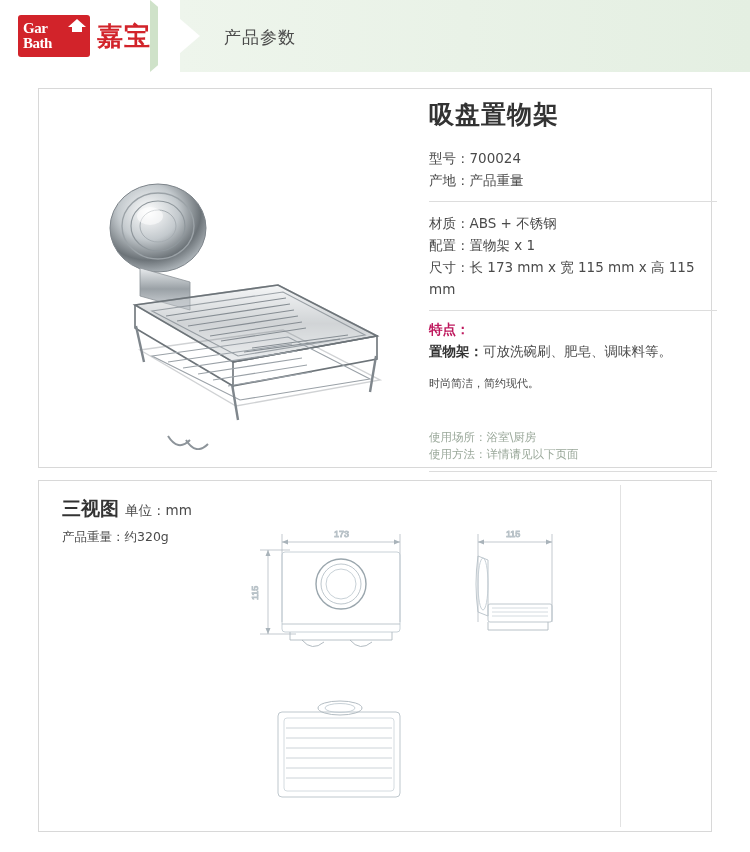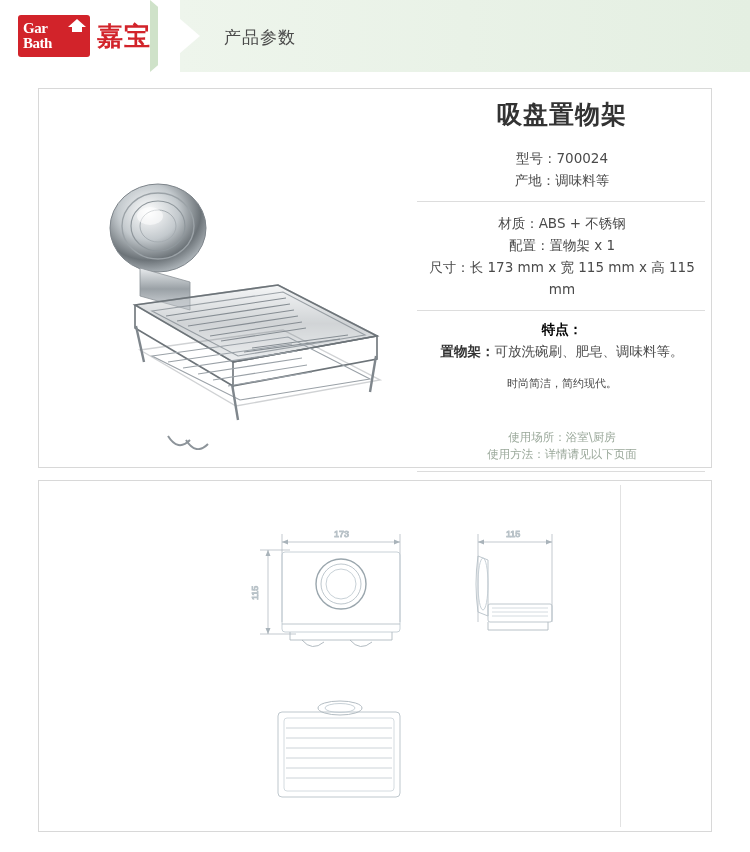--- a/index.html
+++ b/index.html
@@ -132,24 +132,23 @@
   }
   .product-image {
     position: absolute;
     left: 40px;
     top: 100px;
     width: 350px;
     height: 350px;
   }
   .info-text {
     position: absolute;
-    left: 417px;
+    left: 429px;
     top: 98px;
     width: 290px;
-    text-align: center;
   }
   .prod-title {
     font-size: 25px;
     font-weight: bold;
     color: #333;
     font-family: "DejaVu Sans", sans-serif;
     letter-spacing: 1px;
     margin-bottom: 16px;
   }
   .spec-line {
@@ -160,21 +159,21 @@
   }
   .spec-label { color: #4a4a4a; }
   .divider {
     border-top: 1px solid #dddddd;
     margin: 10px 0 10px 0;
     width: 288px;
   }
   .feature-title {
     font-size: 13.5px;
     font-weight: bold;
-    color: #000000;
+    color: #be185d;
     margin-bottom: 2px;
     font-family: "DejaVu Sans", sans-serif;
   }
   .feature-line {
     font-size: 13.5px;
     color: #4a4a4a;
     line-height: 21px;
     font-family: "DejaVu Sans", sans-serif;
   }
   .feature-line b { font-weight: bold; color:#333; }
@@ -354,21 +353,21 @@
     </svg>
   </div>
 
   <div class="info-text">
     <div class="prod-title">吸盘置物架</div>
 
     <div class="spec-line">
       <span class="spec-label">型号：</span><span>700024</span>
     </div>
     <div class="spec-line">
-      <span class="spec-label">产地：</span><span>调味料等</span>
+      <span class="spec-label">产地：</span><span>产品重量</span>
     </div>
 
     <div class="divider"></div>
 
     <div class="spec-line">
       <span class="spec-label">材质：</span><span>ABS + 不锈钢</span>
     </div>
     <div class="spec-line">
       <span class="spec-label">配置：</span><span>置物架 x 1</span>
     </div>
@@ -387,20 +386,26 @@
     <div class="usage">
       <div class="usage-line">使用场所：浴室\厨房</div>
       <div class="usage-line">使用方法：详情请见以下页面</div>
       <div class="usage-divider"></div>
     </div>
   </div>
 
   <div class="draw-panel"></div>
   <div class="inner-box"></div>
 
+  <div class="draw-head">
+    <div>
+      <span class="draw-title">三视图</span><span class="draw-unit">单位：mm</span>
+    </div>
+    <div class="draw-weight">产品重量：约320g</div>
+  </div>
 
   <div class="drawings">
     <svg width="420" height="320" viewBox="0 0 420 320" xmlns="http://www.w3.org/2000/svg">
       <g stroke="#b9c3c9" fill="none" stroke-width="0.9">
 
         <g stroke="#a9b3ba" stroke-width="0.7">
           <line x1="52" y1="22" x2="52" y2="110"></line>
           <line x1="170" y1="22" x2="170" y2="110"></line>
           <line x1="52" y1="30" x2="170" y2="30"></line>
           <path d="M52 30 l6 -2.5 l0 5 z" fill="#a9b3ba" stroke="none"></path>

